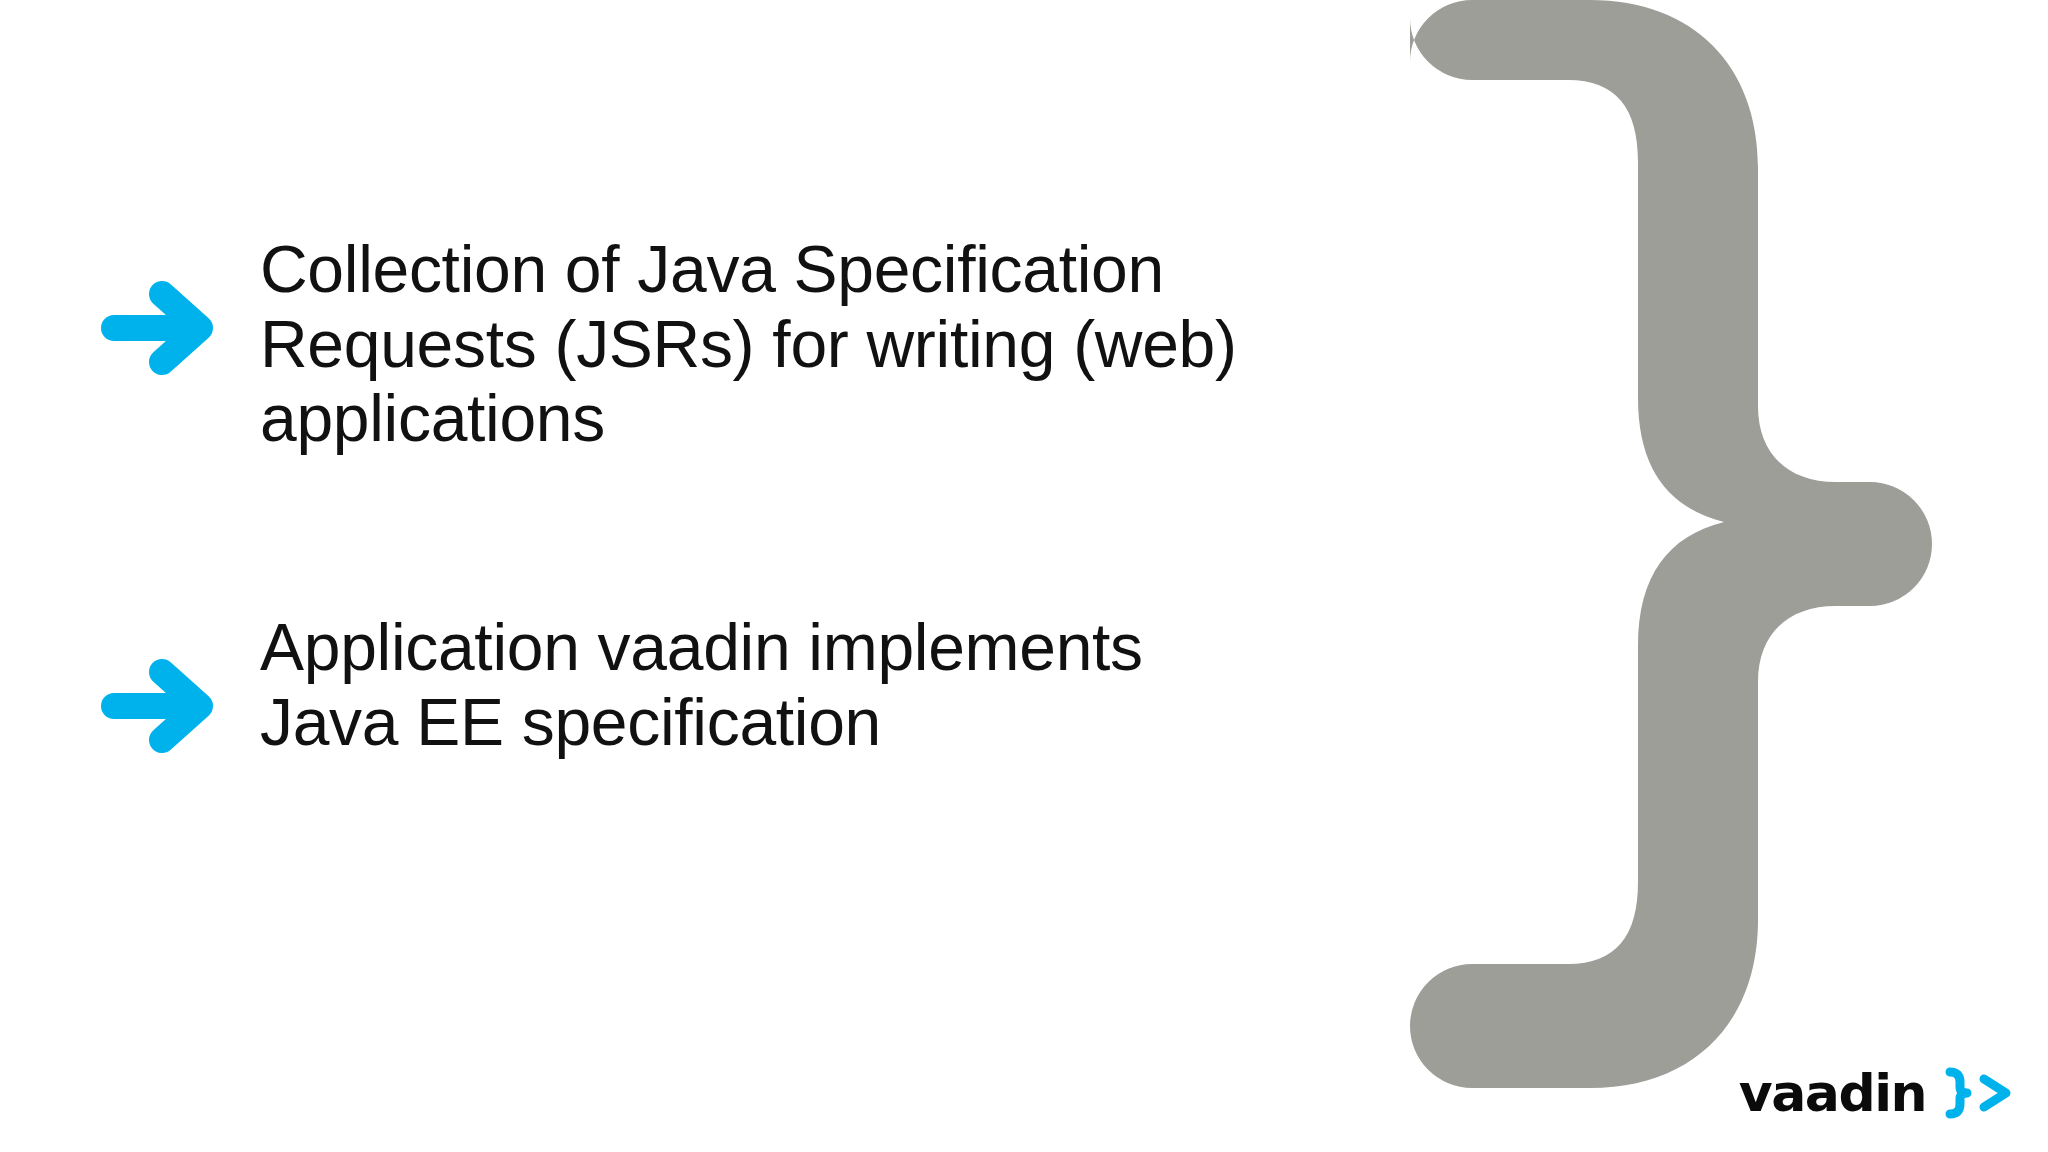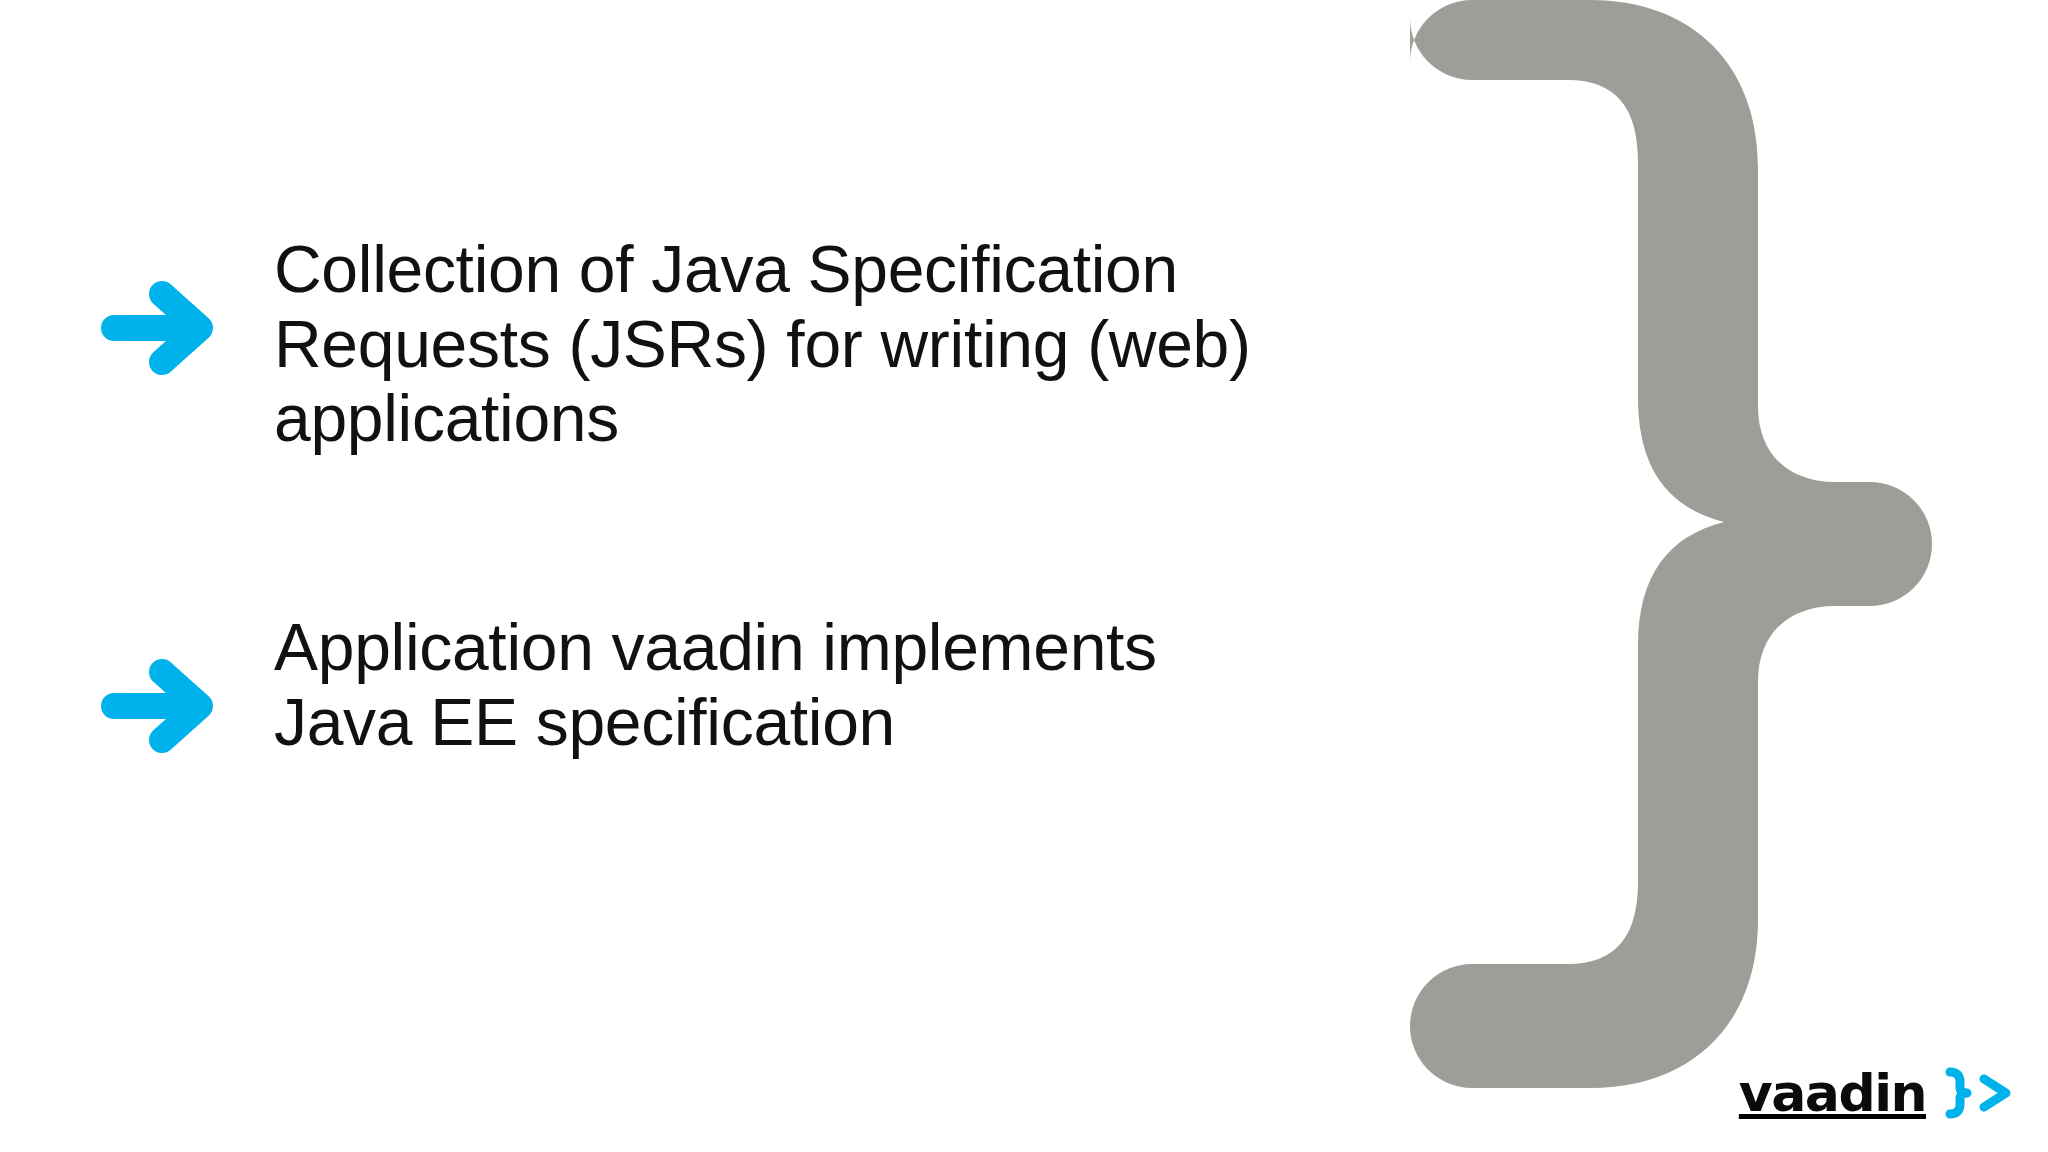--- a/index.html
+++ b/index.html
@@ -37,21 +37,20 @@
   .bullets {
     position: absolute;
     left: 0;
     top: 0;
     width: 1400px;
   }
   .bullet {
     position: absolute;
     display: flex;
     align-items: flex-start;
-    gap: 14px;
   }
   .bullet-1 { left: 100px; top: 232px; }
   .bullet-2 { left: 100px; top: 610px; }
 
   .arrow-icon {
     flex: 0 0 auto;
     width: 118px;
     height: 96px;
     margin-right: 42px;
   }
@@ -75,21 +74,20 @@
   }
 
   
   .logo {
     position: absolute;
     right: 32px;
     bottom: 24px;
     display: flex;
     align-items: center;
     height: 70px;
-    text-decoration: underline;
   }
   .logo-wordmark {
     font-family: "DejaVu Sans", sans-serif;
     font-size: 52px;
     font-weight: 700;
     color: #0b0b0b;
     letter-spacing: -1.5px;
     line-height: 1;
   }
   .logo-mark {

